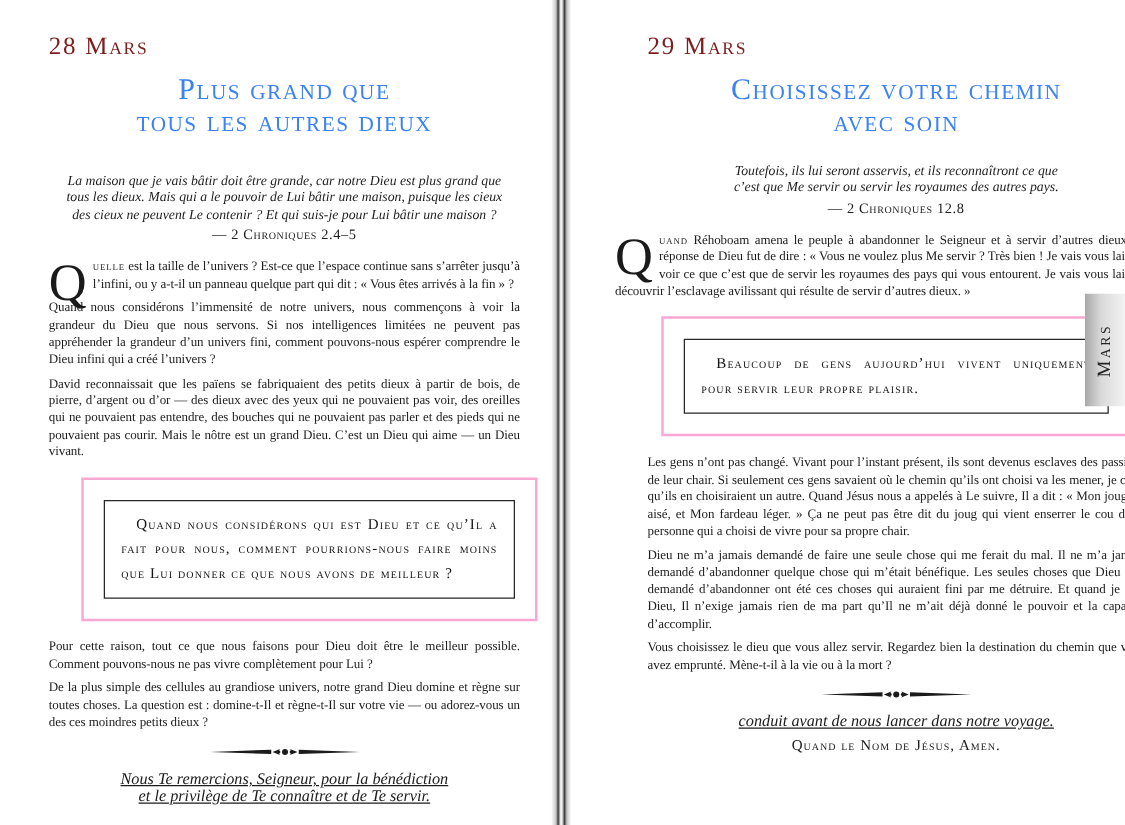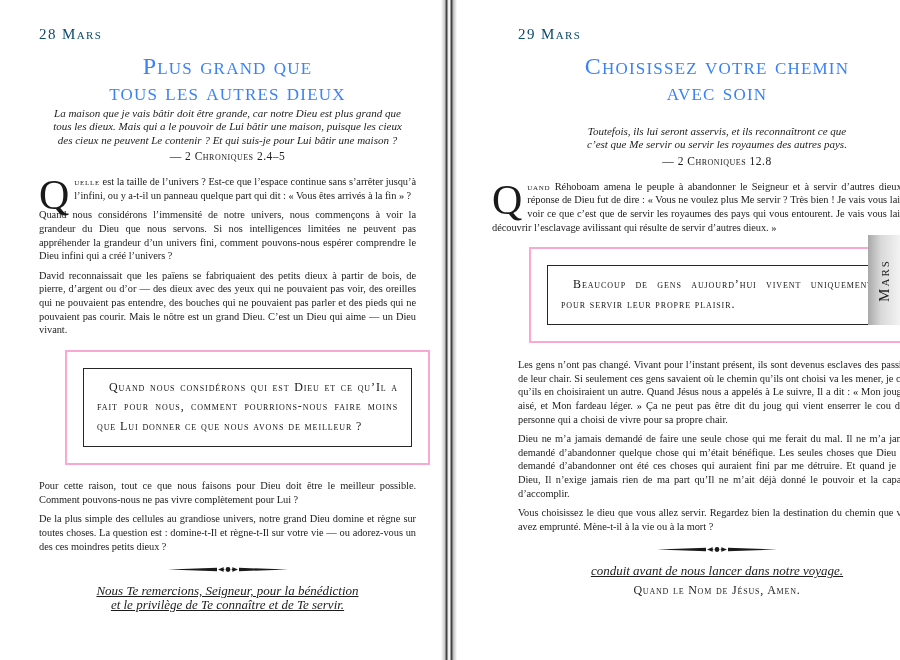--- a/index.html
+++ b/index.html
@@ -4,24 +4,24 @@
 <style>
   html,body{margin:0;padding:0;background:#ffffff;}
   .spread{
     position:relative;width:900px;height:660px;background:#ffffff;overflow:hidden;
     font-family:"Liberation Serif","DejaVu Serif",serif;color:#1c1c1c;
   }
   .page{position:absolute;top:0;height:660px;box-sizing:border-box;}
   .page-left{left:0;width:446px;padding:26px 30px 0 39px;}
   .page-right{left:452px;width:520px;padding:26px 56px 0 66px;}
 
-  .date{font-variant:small-caps;font-size:15px;letter-spacing:1.4px;color:#0c4a6e;}
+  .date{font-variant:small-caps;font-size:20px;letter-spacing:1.4px;color:#7f1d1d;}
   .title{margin:10px 0 0;font-weight:normal;text-align:center;font-variant:small-caps;
          font-size:24px;line-height:26px;letter-spacing:1.2px;color:#3b82f6;}
-  .epigraph{margin-top:2px;font-style:italic;font-size:11px;line-height:13.4px;text-align:center;}
+  .epigraph{margin-top:28px;font-style:italic;font-size:11px;line-height:13.4px;text-align:center;}
   .page-right .epigraph{margin-top:20px;}
   .epigraph-ref{margin-top:3px;text-align:center;font-variant:small-caps;font-size:11.5px;letter-spacing:.5px;}
 
   .opening,.para{font-size:10.4px;line-height:13.6px;text-align:justify;
                  letter-spacing:-.05px;hyphens:auto;-webkit-hyphens:auto;}
   .opening{margin-top:13px;}
   .page-right .opening{margin-left:-26px;}
   .para{margin-top:6px;}
   .dropcap{float:left;font-size:42px;line-height:40px;height:28px;padding:0 5px 0 0;
            overflow:visible;color:#1a1a1a;}

